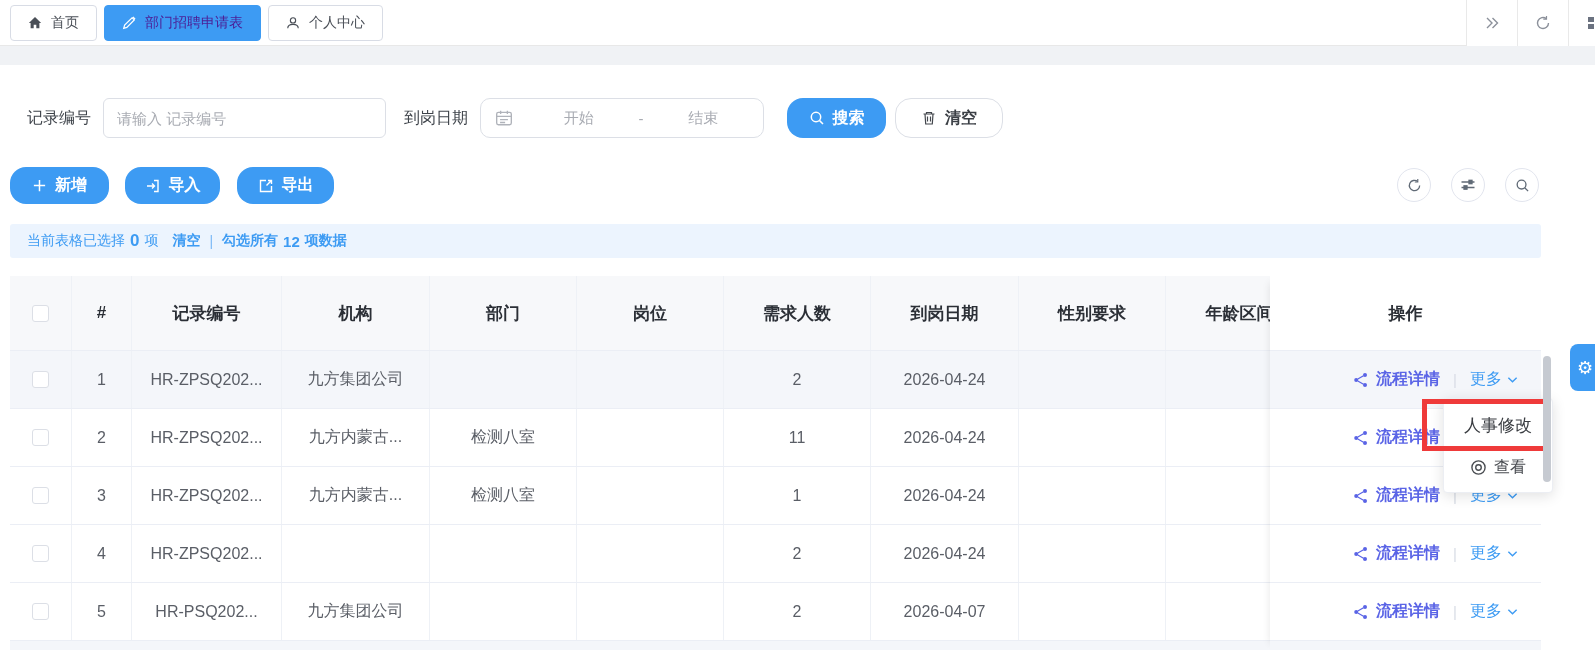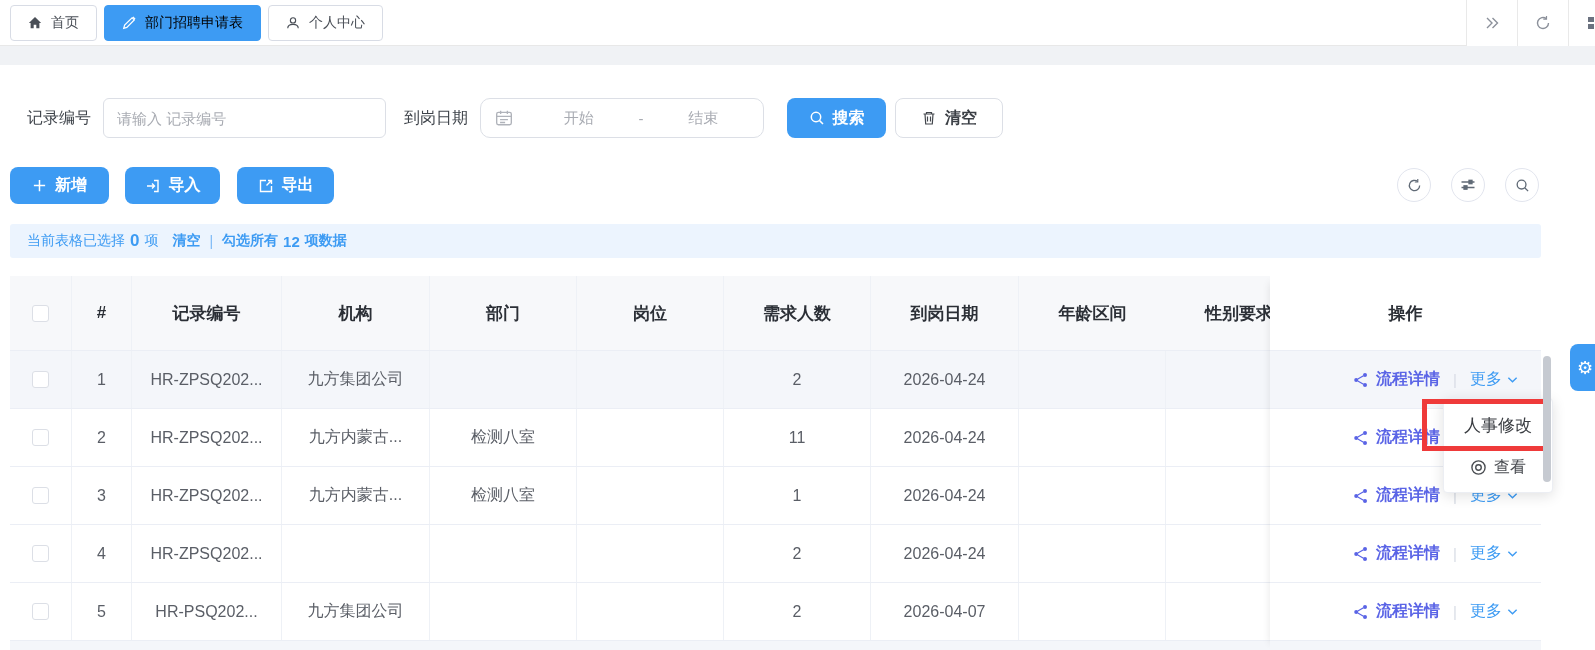--- a/index.html
+++ b/index.html
@@ -5,41 +5,41 @@
   * { margin:0; padding:0; box-sizing:border-box; }
   html,body { width:1595px; height:650px; overflow:hidden; background:#fff;
     font-family:"Liberation Sans","DejaVu Sans",sans-serif; position:relative; }
 
   
   .topbar { position:absolute; left:0; top:0; width:1595px; height:46px; background:#fff;
     border-bottom:1px solid #e8e8e8; display:flex; align-items:center; z-index:5; }
   .tabs { display:flex; gap:7px; margin-left:10px; }
   .tab { height:36px; border:1px solid #d8dce5; border-radius:4px; background:#fff;
     display:flex; align-items:center; gap:9px; padding:0 17px; font-size:14px; color:#4a4f57; cursor:pointer; }
-  .tab.active { background:#3d9bf3; border-color:#3d9bf3; color:#000000; }
+  .tab.active { background:#3d9bf3; border-color:#3d9bf3; color:#4c1d95; }
   .topbar-right { position:absolute; right:0; top:0; height:46px; display:flex; }
   .tb-cell { width:51px; height:46px; border-left:1px solid #e9e9e9; display:flex;
     align-items:center; justify-content:center; color:#8b909a; cursor:pointer; background:#fff; }
   .tb-cell.partial { width:27px; justify-content:flex-start; padding-left:18px; overflow:hidden; }
 
   .band { position:absolute; left:0; top:46px; width:1595px; height:19px; background:#f0f2f5; }
 
   
   .filters { position:absolute; left:27px; top:98px; height:40px; display:flex; align-items:center; }
   .f-label { font-size:16px; color:#3f444b; font-weight:500; white-space:nowrap; }
   .f-input { width:283px; height:40px; border:1px solid #dcdfe6; border-radius:6px; margin-left:12px;
     padding:0 13px; font-size:15px; color:#333; outline:none; font-family:inherit; }
   .f-input::placeholder { color:#a8abb2; }
   .date-label { margin-left:18px; }
   .date-box { width:284px; height:40px; border:1px solid #dcdfe6; border-radius:10px; margin-left:12px;
     display:flex; align-items:center; color:#a8abb2; font-size:15px; cursor:pointer; background:#fff; }
   .date-box .cal { margin:0 6px 0 14px; display:flex; }
   .date-slot { flex:1; text-align:center; }
   .date-sep { color:#a8abb2; }
-  .btn { height:40px; border-radius:8px; display:flex; align-items:center; justify-content:center;
+  .btn { height:40px; border-radius:16px; display:flex; align-items:center; justify-content:center;
     gap:8px; font-size:16px; cursor:pointer; border:1px solid transparent; white-space:nowrap; }
   .btn-primary { background:#3d9bf3; color:#fff; font-weight:600; }
   .btn-plain { background:#fff; border-color:#dcdfe6; color:#3b3f45; font-weight:600; }
   .search-btn { width:99px; margin-left:23px; }
   .clear-btn { width:108px; margin-left:9px; }
 
   
   .toolbar { position:absolute; left:10px; top:167px; display:flex; }
   .toolbar .btn { height:37px; }
   .add-btn { width:99px; }
@@ -279,22 +279,22 @@
       <div class="cell c0">
           <input type="checkbox" class="cbx" style="">
         </div>
       <div class="cell c1">#</div>
       <div class="cell c2">记录编号</div>
       <div class="cell c3">机构</div>
       <div class="cell c4">部门</div>
       <div class="cell c5">岗位</div>
       <div class="cell c6">需求人数</div>
       <div class="cell c7">到岗日期</div>
+      <div class="cell c8">性别要求</div>
       <div class="cell c9">年龄区间</div>
-      <div class="cell c8">性别要求</div>
     </div>
 
     <div class="t-row t-body striped">
       <div class="cell c0">
           <input type="checkbox" class="cbx" style="">
         </div>
       <div class="cell c1">1</div>
       <div class="cell c2">HR-ZPSQ202...</div>
       <div class="cell c3">九方集团公司</div>
       <div class="cell c4"></div>

